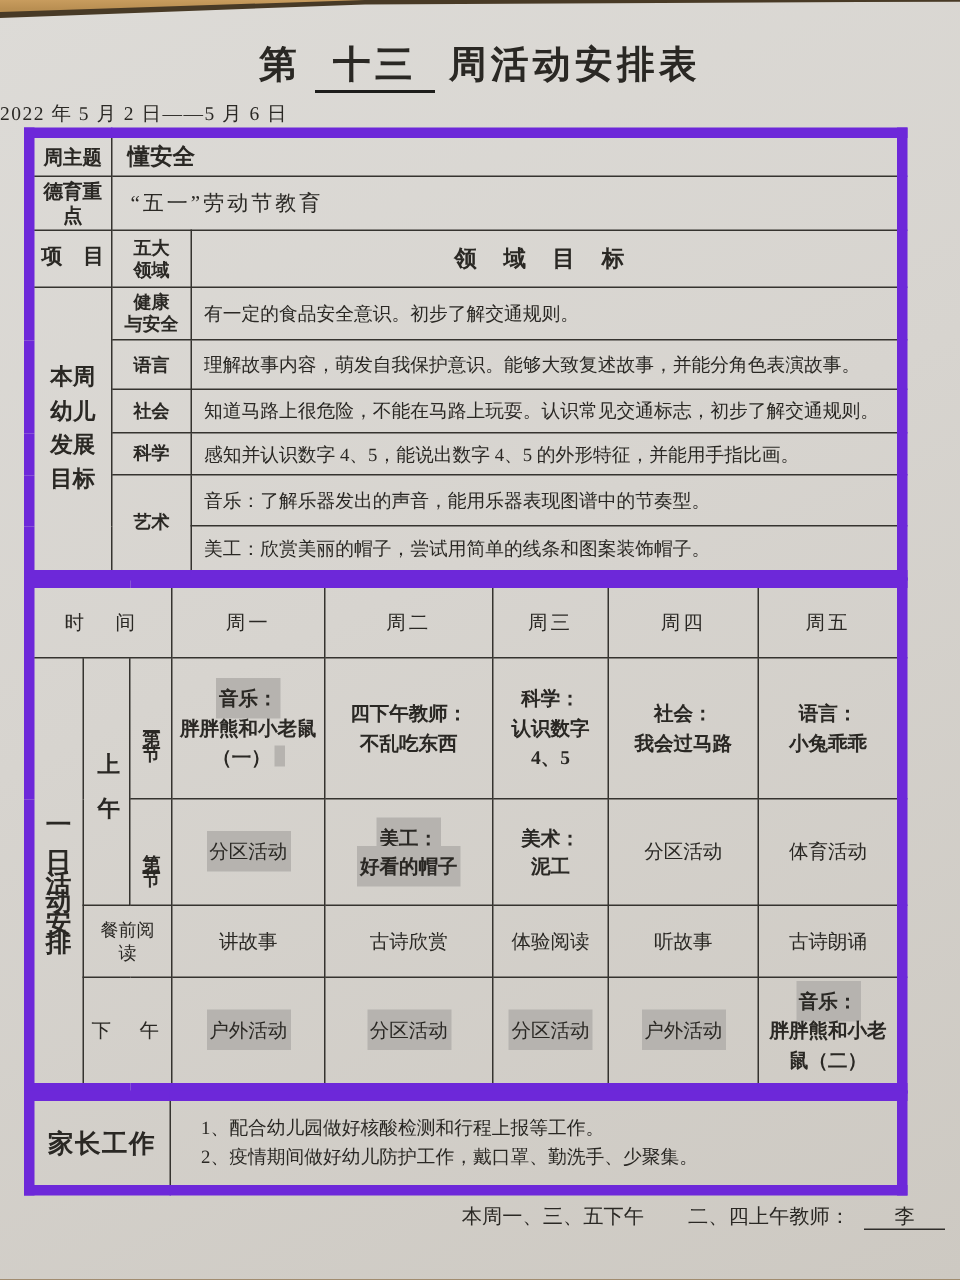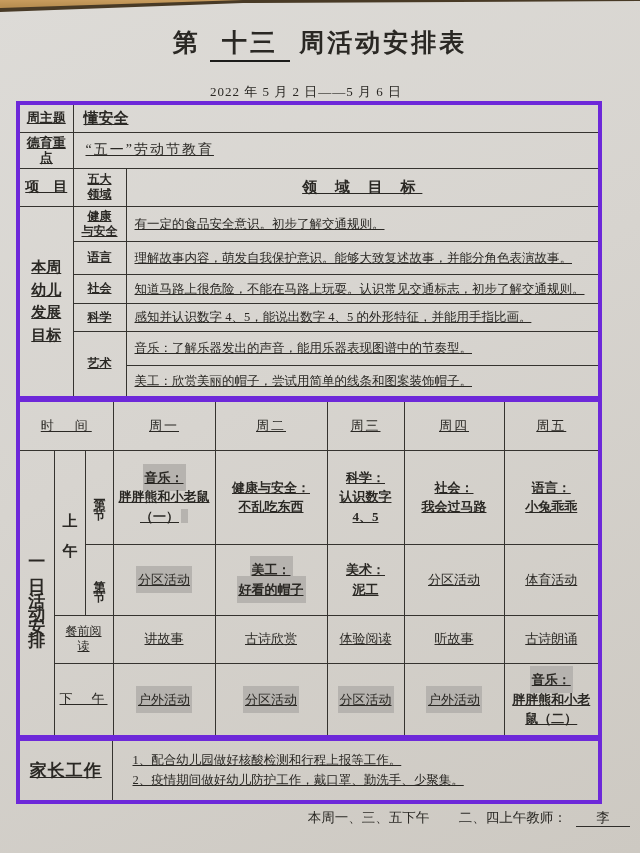--- a/index.html
+++ b/index.html
@@ -11,24 +11,24 @@
   }
   .paper-shadow{position:absolute;inset:0;background:#483a26;
     clip-path:polygon(0 8px,38% 0,100% 0,100% 100%,0 100%);}
   .paper{position:absolute;inset:0;
     background:linear-gradient(155deg,#dddbd7 0%,#d7d4cf 45%,#cdc9c2 100%);
     clip-path:polygon(0 12px,38% 3px,100% 1px,100% 100%,0 100%);}
   .content{position:absolute;inset:0;}
 
   .title{margin-top:26px;text-align:center;font-size:25px;font-weight:bold;letter-spacing:3px;}
   .blank-week{display:inline-block;border-bottom:2px solid #1d1d1b;padding:0 12px 1px 12px;}
-  .date{text-align:center;padding-right:28px;font-size:13px;margin-top:21px;letter-spacing:1px;}
+  .date{text-align:left;padding-right:28px;font-size:13px;margin-top:5px;letter-spacing:1px;}
 
   table{border-collapse:collapse;table-layout:fixed;margin-left:16px;width:582px;
-        border:4px solid #6d28d9;text-decoration:underline;}
+        border:7px solid #6d28d9;}
   td{border:1.6px solid #35332f;padding:2px 4px;font-size:13px;vertical-align:middle;
      overflow:hidden;}
   [data-bind]{white-space:pre-line;}
 
   .t2,.t3{margin-top:-2px;}
 
   .lab{text-align:center;font-weight:600;line-height:1.2;}
   .theme{font-size:15px;font-weight:bold;padding-left:10px;}
   .val{padding-left:12px;letter-spacing:2px;font-size:14px;}
   .goalhead{text-align:center;font-weight:bold;font-size:15px;letter-spacing:7px;}
@@ -146,21 +146,21 @@
     </tr>
     <tr style="height:94px">
       <td class="ctr" rowspan="4"><span class="vtext v-daily" data-bind="timetable.daily_label">一日活动安排</span></td>
       <td class="ctr" rowspan="2"><span class="vtext v-morning" data-bind="timetable.morning_label">上午</span></td>
       <td class="ctr"><span class="vtext v-period" data-bind="timetable.period1.label">第一节</span></td>
       <td class="sched bold">
         <div><span class="hl" data-bind="timetable.period1.mon_head">音乐：</span></div>
         <div><span data-bind="timetable.period1.mon_body">胖胖熊和小老鼠（一）</span><span class="hl-mark"></span></div>
       </td>
       <td class="sched bold">
-        <div data-bind="timetable.period1.tue_head">健康与安全：</div>
+        <div data-bind="timetable.period1.tue_head">四下午教师：</div>
         <div data-bind="timetable.period1.tue_body">不乱吃东西</div>
       </td>
       <td class="sched bold">
         <div data-bind="timetable.period1.wed_head">科学：</div>
         <div data-bind="timetable.period1.wed_body">认识数字 4、5</div>
       </td>
       <td class="sched bold">
         <div data-bind="timetable.period1.thu_head">社会：</div>
         <div data-bind="timetable.period1.thu_body">我会过马路</div>
       </td>

